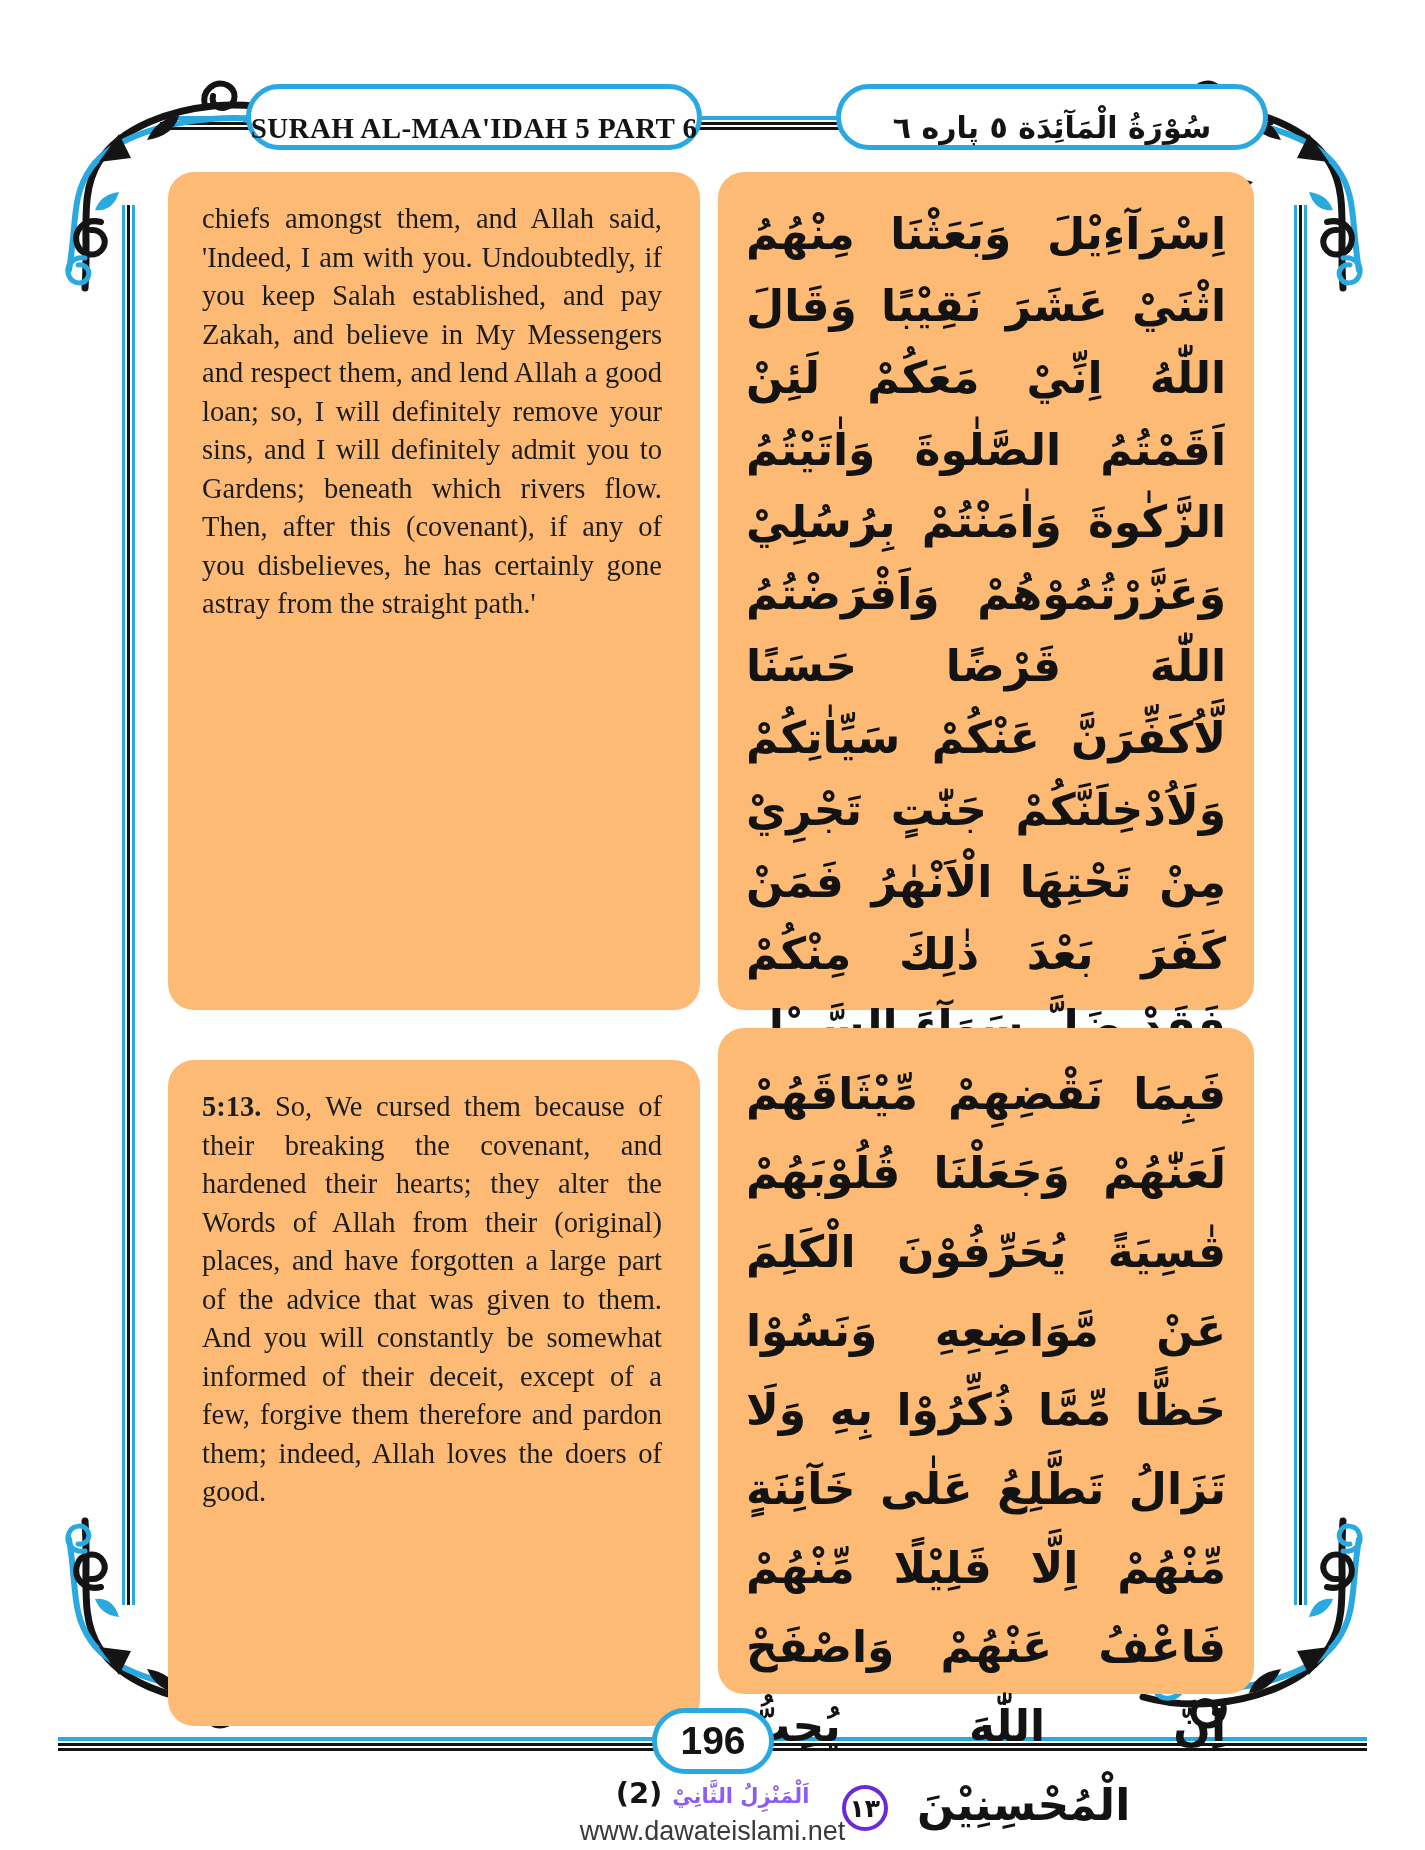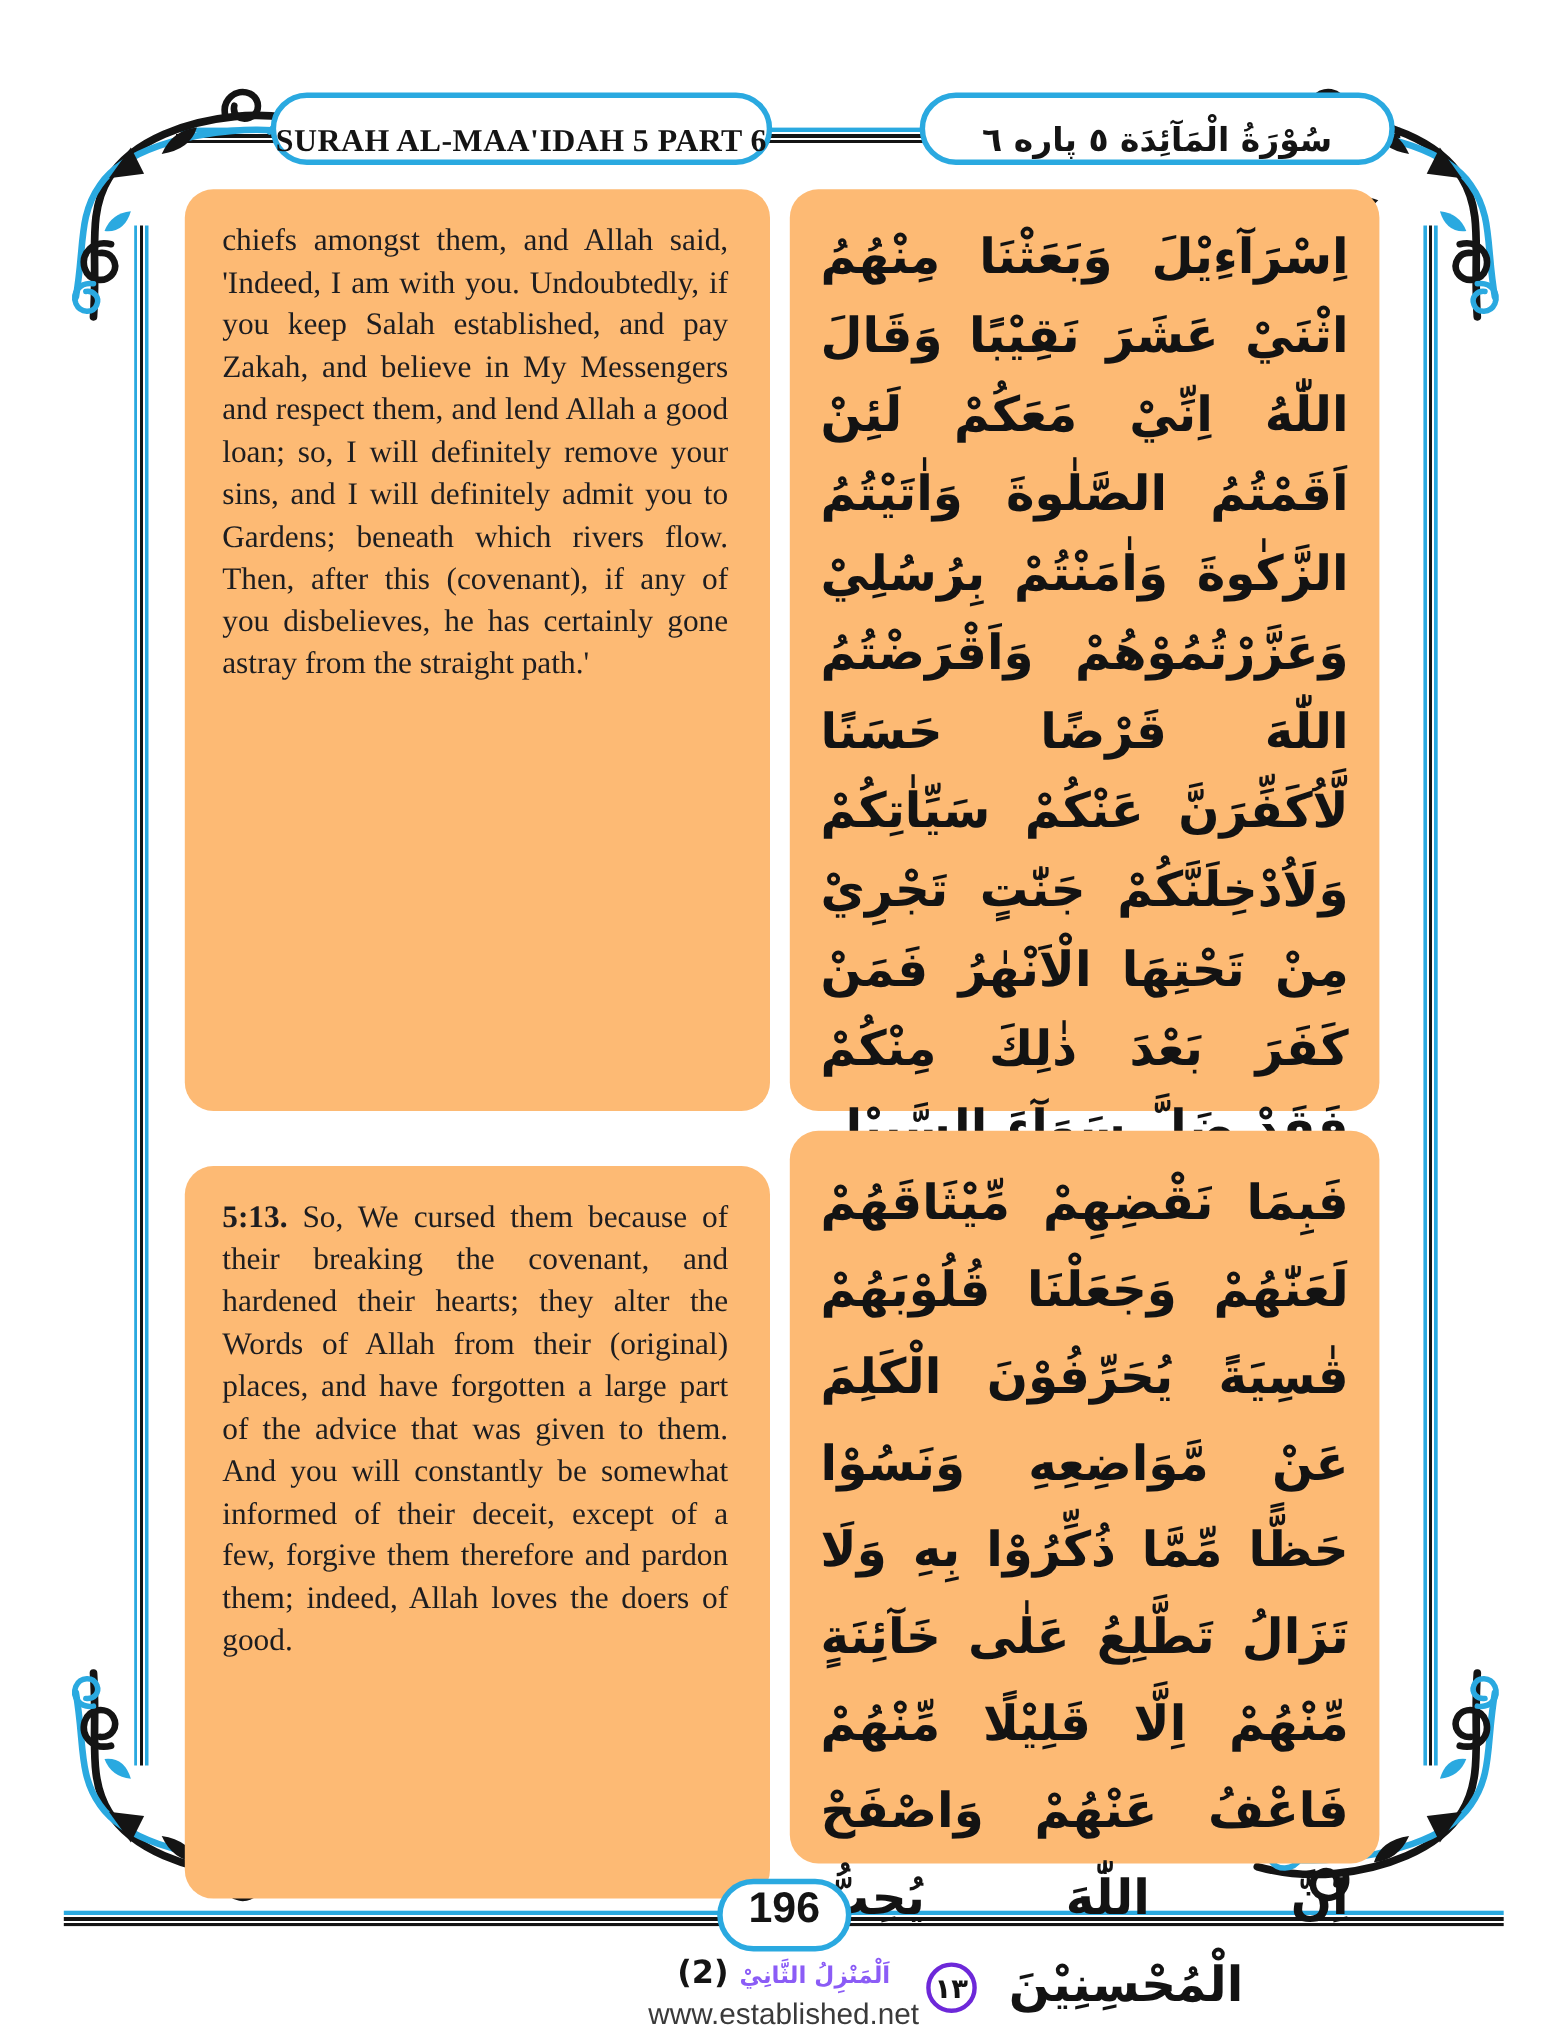--- a/index.html
+++ b/index.html
@@ -49,21 +49,21 @@
     font-weight:bold;font-size:44px;color:#131313;text-align:justify;text-align-last:center;}
   #p-ar-1 .ar-text{line-height:72px;}
   #p-ar-2 .ar-text{line-height:79px;}
 
   .verse-badge{display:inline-block;width:46px;height:46px;border:4px solid #6d28d9;border-radius:50%;
     font-size:25px;line-height:40px;text-align:center;vertical-align:middle;margin-inline-start:14px;
     font-weight:bold;background:transparent;}
 
   
   #page-pill{position:absolute;left:652px;top:1708px;width:122px;height:66px;background:#fff;
-    border:5px solid #2AA9E0;border-radius:33px;display:flex;justify-content:center;z-index:5;}
+    border:5px solid #2AA9E0;border-radius:33px;display:flex;align-items:center;justify-content:center;z-index:5;}
   #page-pill span{font-family:"Liberation Sans",sans-serif;font-weight:bold;font-size:39px;color:#141414;}
 
   #manzil{position:absolute;left:0;right:0;top:1776px;text-align:center;direction:rtl;z-index:5;}
   #manzil .lbl{font-family:"DejaVu Sans",sans-serif;font-weight:bold;font-size:21px;color:#8b5cf6;}
   #manzil .num{font-family:"DejaVu Sans",sans-serif;font-weight:900;font-size:29px;color:#141414;margin-inline-start:6px;}
 
   #website{position:absolute;left:0;right:0;top:1816px;text-align:center;
     font-family:"Liberation Sans",sans-serif;font-size:27px;color:#3a3a3a;}
 </style>
 </head>
@@ -131,13 +131,13 @@
   </div>
 </div>
 
 <div id="page-pill">
   <span>196</span>
 </div>
 <div id="manzil">
   <span class="lbl">اَلْمَنْزِلُ الثَّانِيْ</span>
   <span class="num">(2)</span>
 </div>
-<div id="website">www.established.net</div>
+<div id="website">www.dawateislami.net</div>
 
 </body></html>

